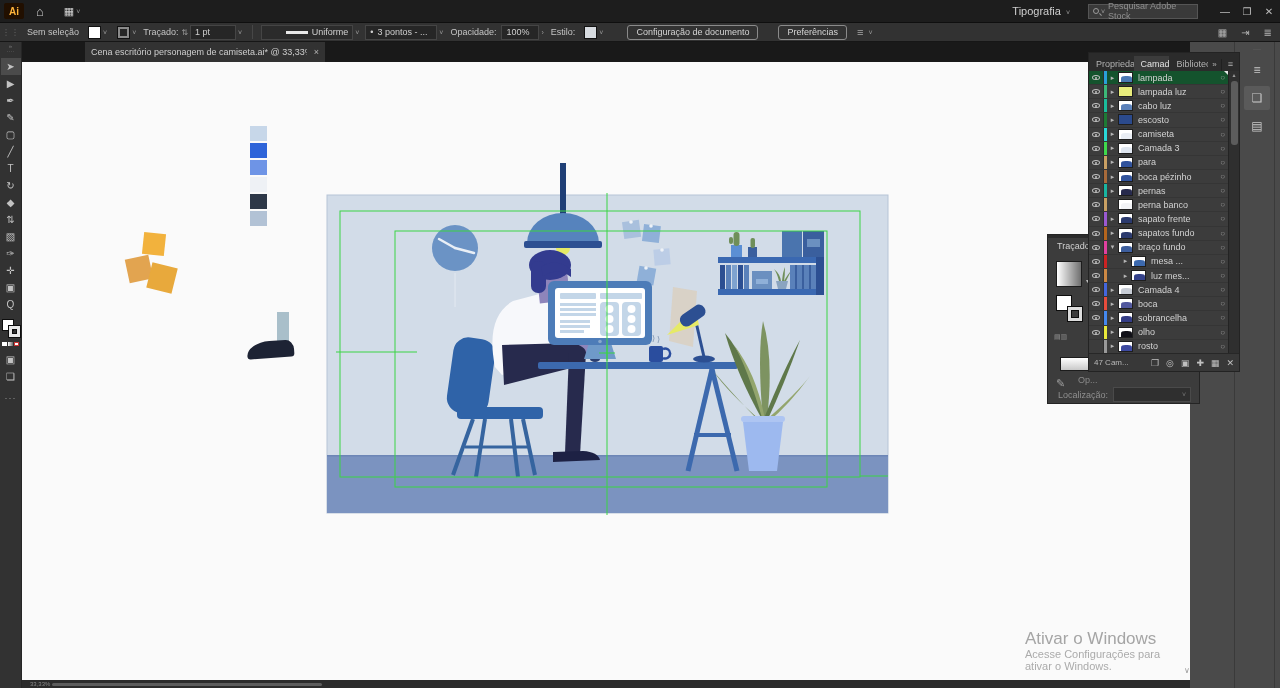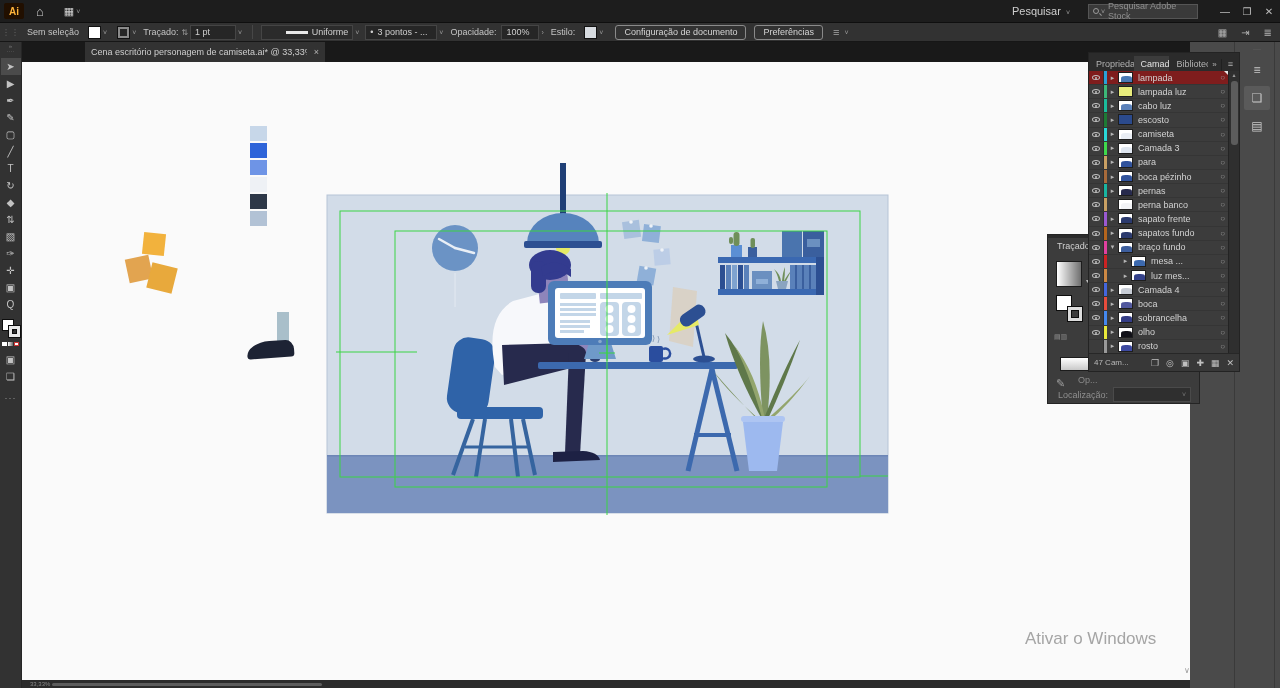--- a/index.html
+++ b/index.html
@@ -28,21 +28,21 @@
     color:#c5c5c5; font-size:9px; }
   .cb-grip { color:#6d6d6d; font-size:8px; margin:0 4px 0 2px; letter-spacing:1px; }
   .cb-label { margin:0 3px; white-space:nowrap; }
   .swatch { width:13px; height:13px; border:1px solid #111; background:#fff; margin-left:6px; }
   .swatch.stroke { background:#262626; box-shadow:inset 0 0 0 2px #8a8a8a, inset 0 0 0 4px #262626; }
   .swatch.style { background:#d7dbe0; }
   .chev { color:#9a9a9a; font-size:7px; margin:0 4px 0 2px; }
   .cb-box { height:15px; background:#262626; border:1px solid #454545; display:flex; align-items:center;
     padding:0 4px; margin-left:2px; color:#d0d0d0; white-space:nowrap; }
   .cb-btn { height:15px; border:1px solid #8a8a8a; border-radius:3px; display:flex; align-items:center;
-    padding:0 8px; margin-left:8px; color:#d5d5d5; white-space:nowrap; }
+    padding:0 8px; margin-left:20px; color:#d5d5d5; white-space:nowrap; }
   .cb-sep { width:1px; height:14px; background:#474747; margin:0 6px; }
   .strokeline { width:42px; height:3px; background:#e8e8e8; margin-right:4px; }
   .cb-righticons { position:absolute; right:8px; display:flex; align-items:center; gap:14px; color:#b5b5b5; font-size:10px; }
 
   
   .tabbar { position:absolute; left:22px; top:42px; width:1168px; height:20px; background:#191919; }
   .doctab { position:absolute; left:63px; top:0; width:240px; height:20px; background:#323232;
     display:flex; align-items:center; color:#cecece; font-size:9px; padding:0 6px; }
   .doctab .title { overflow:hidden; white-space:nowrap; }
   .doctab .close { margin-left:7px; color:#b5b5b5; font-size:9px; }
@@ -102,21 +102,21 @@
   .layerspanel { position:absolute; left:1088px; top:52px; width:152px; height:320px; background:#3c3c3c;
     border:1px solid #232323; z-index:10; font-size:9px; color:#cfcfcf; }
   .lp-tabs { height:18px; background:#2b2b2b; display:flex; align-items:flex-end; overflow:hidden; }
   .lp-tab { padding:3px 7px 2px; color:#b2b2b2; white-space:nowrap; overflow:hidden; }
   .lp-tab.first { max-width:56px; }
   .lp-tab.active { background:#3c3c3c; color:#e2e2e2; }
   .lp-tabs .more { margin-left:auto; color:#b2b2b2; padding:0 4px 2px; font-size:8px; }
   .lp-tabs .pmenu { color:#b2b2b2; padding:0 6px 2px; border-left:1px solid #202020; }
   .lp-rows { position:absolute; left:0; top:18px; width:140px; height:283px; overflow:hidden; }
   .lrow { height:14.15px; display:flex; align-items:center; border-bottom:1px solid #353535; position:relative; }
-  .lrow.selected { background:#7f1d1d; }
+  .lrow.selected { background:#14532d; }
   .lrow.selected::after { content:""; position:absolute; right:0; top:0; border-left:5px solid transparent; border-top:5px solid #e8e8e8; }
   .lrow .eyecell { width:15px; flex:none; display:flex; align-items:center; justify-content:center;
     border-right:1px solid #2e2e2e; align-self:stretch; }
   .eyeshape { width:8px; height:5px; border:1px solid #c0c0c0; border-radius:50%; position:relative; }
   .eyeshape::after { content:""; position:absolute; left:2px; top:1px; width:2px; height:2px; background:#c0c0c0; border-radius:50%; }
   .lrow .bar { width:3px; align-self:stretch; flex:none; }
   .lrow .arr { width:11px; flex:none; text-align:center; color:#b5b5b5; font-size:7px; }
   .lrow .thumb { width:15px; height:11px; background:#fff; border:1px solid #1e1e1e; flex:none; position:relative; overflow:hidden; }
   .lrow .thumb i { position:absolute; left:2px; bottom:0; width:11px; height:6px; border-radius:40% 40% 0 0; }
   .lrow .thumb.full i { left:0; bottom:0; width:15px; height:11px; border-radius:0; }
@@ -141,21 +141,21 @@
 <div id="app">
 
   <div class="titlebar">
     <div class="ai-logo">Ai</div>
     <div class="home-ic">⌂</div>
     <div class="menu-item" style="padding:0 6px;">
       <span>▦</span>
       <span class="chev">˅</span>
     </div>
     <div class="tb-right">
-      <span class="workspace"><span>Pesquisar</span> <span class="chev">˅</span></span>
+      <span class="workspace"><span>Tipografia</span> <span class="chev">˅</span></span>
       <div class="searchbox">
         <span class="mag"></span>
         <span class="chev" style="margin:0 3px 0 0;">˅</span>
         <span>Pesquisar Adobe Stock</span>
       </div>
       <span class="winbtn">—</span>
       <span class="winbtn">❐</span>
       <span class="winbtn">✕</span>
     </div>
   </div>
@@ -413,20 +413,21 @@
         <rect x="68" y="36" width="432" height="256"></rect>
         <path d="M280 -2 V320"></path>
         <path d="M9 157 H90"></path>
         <path d="M533 281 H561"></path>
         <path d="M272 158 H288"></path>
         <path d="M280 150 V166"></path>
       </g>
     </svg>
 
     <div class="watermark1">Ativar o Windows</div>
+    <div class="watermark2">Acesse Configurações para ativar o Windows.</div>
     <div class="cv-chev">∨</div>
   </div>
 
   <div class="dock">
     <div class="div1"></div>
     <div class="div2"></div>
     <div class="dockicons" id="dock-icons">
       <div class="grip">····</div>
     <div class="dockicon">≡</div>
         <div class="dockicon active">❏</div>

